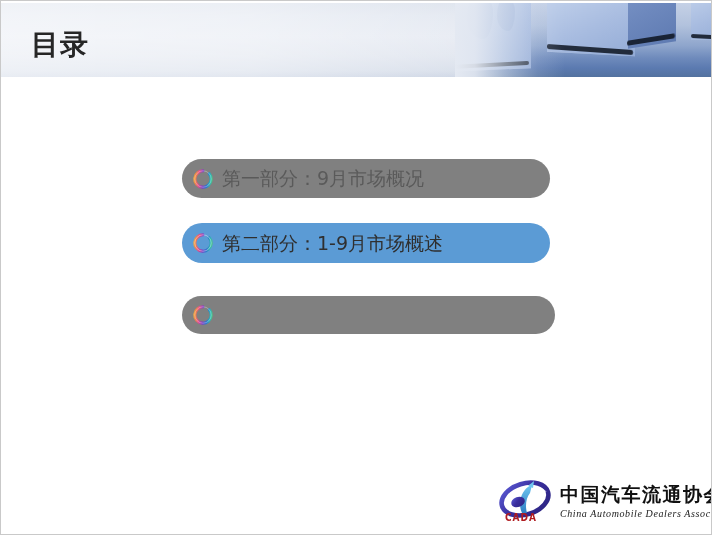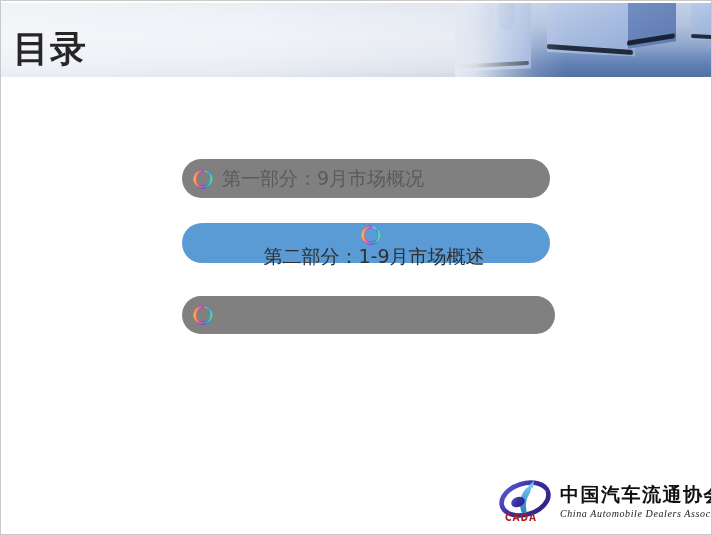--- a/index.html
+++ b/index.html
@@ -95,23 +95,23 @@
   .cube-map {
     position: absolute;
     opacity: 0.28;
     background: #7f97c4;
     border-radius: 46% 54% 38% 62% / 55% 42% 58% 45%;
   }
 
   
   #page-title {
     position: absolute;
-    left: 12px;
+    left: 30px;
     top: 28px;
-    font-size: 36px;
+    font-size: 28px;
     font-weight: bold;
     color: #262626;
     letter-spacing: 1px;
     line-height: 1;
     white-space: nowrap;
   }
 
   
   #toc-list {
     position: absolute;
@@ -126,21 +126,20 @@
     align-items: center;
     border-radius: 999px;
     box-sizing: border-box;
     padding-left: 9px;
   }
   .toc-item.toc-inactive {
     background: #808080;
   }
   .toc-item.toc-active {
     background: #5b9bd5;
-    flex-direction: column;
   }
   .toc-label {
     font-size: 19px;
     line-height: 1;
     white-space: nowrap;
     margin-left: 7px;
     font-family: "DejaVu Sans", "Liberation Sans", sans-serif;
   }
   .toc-inactive .toc-label { color: #5a5a5a; }
   .toc-active   .toc-label { color: #2f2f2f; }

